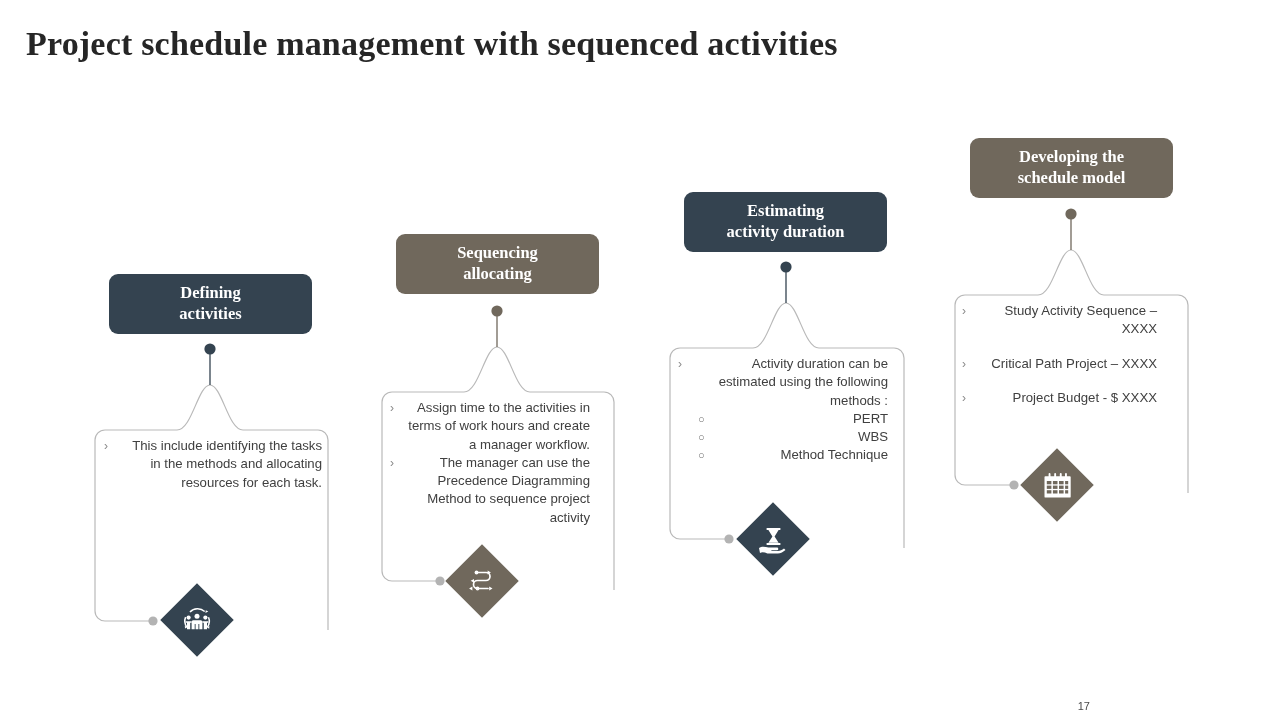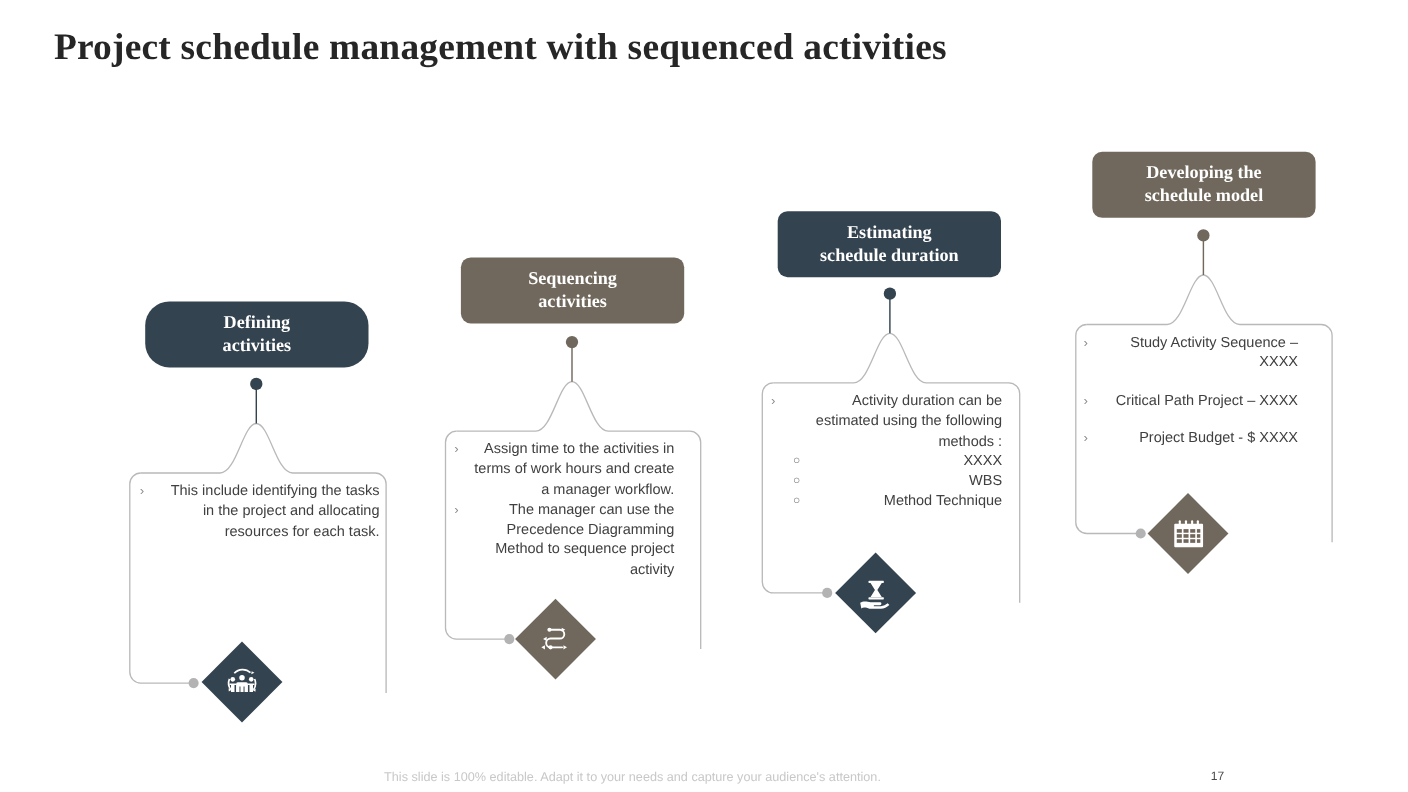--- a/index.html
+++ b/index.html
@@ -9,21 +9,20 @@
     width: 1280px; height: 720px;
     background: #ffffff;
     font-family: "Liberation Sans", sans-serif;
     overflow: hidden;
     position: relative;
   }
   #slide {
     position: absolute; left: 0; top: 0;
     width: 1104px; height: 720px;
     background: #ffffff;
-    margin-left: 23px;
   }
   
   #page-title {
     position: absolute;
     left: 26px; top: 25px;
     font-family: "Liberation Serif", serif;
     font-weight: bold;
     font-size: 34px;
     letter-spacing: 0.2px;
     color: #262626;
@@ -189,29 +188,29 @@
                A 10 10 0 0 0 955 305
                L 955 475
                A 10 10 0 0 0 965 485
                L 1012 485"></path>
       <line x1="1071" y1="215" x2="1071" y2="250" stroke="#70685c" stroke-width="1.3"></line>
     </g>
     <circle cx="1071" cy="214" r="5.6" fill="#70685c"></circle>
     <circle cx="1014" cy="485" r="4.6" fill="#b3b3b3"></circle>
   </svg>
 
-  <div class="head-card" style="left:109px; top:274px; width:203px; height:60px; background:#344350;border-radius:22px;">
+  <div class="head-card" style="left:109px; top:274px; width:203px; height:60px; background:#344350;">
     <span class="ht">Defining
 activities</span>
   </div>
 
   <div class="body-text" style="left:104px; top:437px; width:218px;">
     <div class="bullet-row">
       <span class="bullet-mark">›</span>
-      <span class="bullet-text">This include identifying the tasks in the project and allocating resources for each task.</span>
+      <span class="bullet-text">This include identifying the tasks in the methods and allocating resources for each task.</span>
     </div>
   </div>
 
   <div class="diamond" style="left:171px; top:594px; background:#344350;">
     <svg class="glyph" viewBox="0 0 34 34" xmlns="http://www.w3.org/2000/svg">
       <g fill="#ffffff">
         <circle cx="17" cy="13.2" r="2.5"></circle>
         <path d="M13.2 17.2 h7.6 a1.6 1.6 0 0 1 1.6 1.6 v7.4 h-3.1 v-5.1 h-0.9 v5.1 h-2.8 v-5.1 h-0.9 v5.1 h-3.1 v-7.4 a1.6 1.6 0 0 1 1.6 -1.6 z"></path>
         <circle cx="8.6" cy="14.6" r="2.1"></circle>
         <path d="M5.6 18.3 h6 v1.5 h-1.4 v6.4 h-3.2 v-6.4 h-1.4 z"></path>
@@ -222,21 +221,21 @@
         <path d="M6.2 24.4 A11 11 0 0 1 4.9 13.8 l1.4 0.6 A9.5 9.5 0 0 0 7.5 23.6 z"></path>
         <path d="M5.0 25.6 l-0.2 -2.9 2.5 1.6 z"></path>
         <path d="M28.0 24.6 A11 11 0 0 0 29.2 14.0 l-1.4 0.6 A9.5 9.5 0 0 1 26.7 23.8 z"></path>
         <path d="M29.2 25.8 l0.2 -2.9 -2.5 1.6 z"></path>
       </g>
     </svg>
   </div>
 
   <div class="head-card" style="left:396px; top:234px; width:203px; height:60px; background:#70685c;">
     <span class="ht">Sequencing
-activities</span>
+allocating</span>
   </div>
 
   <div class="body-text" style="left:390px; top:399px; width:200px;">
     <div class="bullet-row">
       <span class="bullet-mark">›</span>
       <span class="bullet-text">Assign time to the activities in terms of work hours and create a manager workflow.</span>
     </div>
     <div class="bullet-row">
       <span class="bullet-mark">›</span>
       <span class="bullet-text">The manager can use the Precedence Diagramming Method  to sequence project activity</span>
@@ -254,32 +253,32 @@
         <path d="M22.6 6.6 l3.3 1.9 -3.3 1.9 z"></path>
         <path d="M24.2 22.6 l3.3 1.9 -3.3 1.9 z"></path>
         <path d="M9.0 14.9 l-3.3 1.9 3.3 1.9 z"></path>
         <path d="M7.4 22.6 l-3.3 1.9 3.3 1.9 z"></path>
       </g>
     </svg>
   </div>
 
   <div class="head-card" style="left:684px; top:192px; width:203px; height:60px; background:#344350;">
     <span class="ht">Estimating
-schedule duration</span>
+activity duration</span>
   </div>
 
   <div class="body-text" style="left:678px; top:355px; width:210px;">
     <div class="bullet-row">
       <span class="bullet-mark">›</span>
       <span class="bullet-text">Activity duration can be estimated using the following methods :</span>
     </div>
     <div class="sub-list">
       <div class="bullet-row">
         <span class="bullet-mark circle">○</span>
-        <span class="bullet-text">XXXX</span>
+        <span class="bullet-text">PERT</span>
       </div>
       <div class="bullet-row">
         <span class="bullet-mark circle">○</span>
         <span class="bullet-text">WBS</span>
       </div>
       <div class="bullet-row">
         <span class="bullet-mark circle">○</span>
         <span class="bullet-text">Method Technique</span>
       </div>
     </div>
@@ -335,16 +334,15 @@
         <rect x="19.0" y="17.6" width="4.6" height="3.3"></rect>
         <rect x="25.1" y="17.6" width="3.1" height="3.3"></rect>
         <rect x="6.8" y="22.2" width="4.6" height="3.3"></rect>
         <rect x="12.9" y="22.2" width="4.6" height="3.3"></rect>
         <rect x="19.0" y="22.2" width="4.6" height="3.3"></rect>
         <rect x="25.1" y="22.2" width="3.1" height="3.3"></rect>
       </g>
     </svg>
   </div>
 
-  <div id="footer-note">This slide is 100% editable. Adapt it to your needs and capture your audience's attention.</div>
   <div id="page-number">17</div>
 
 </div>
 
 </body></html>

